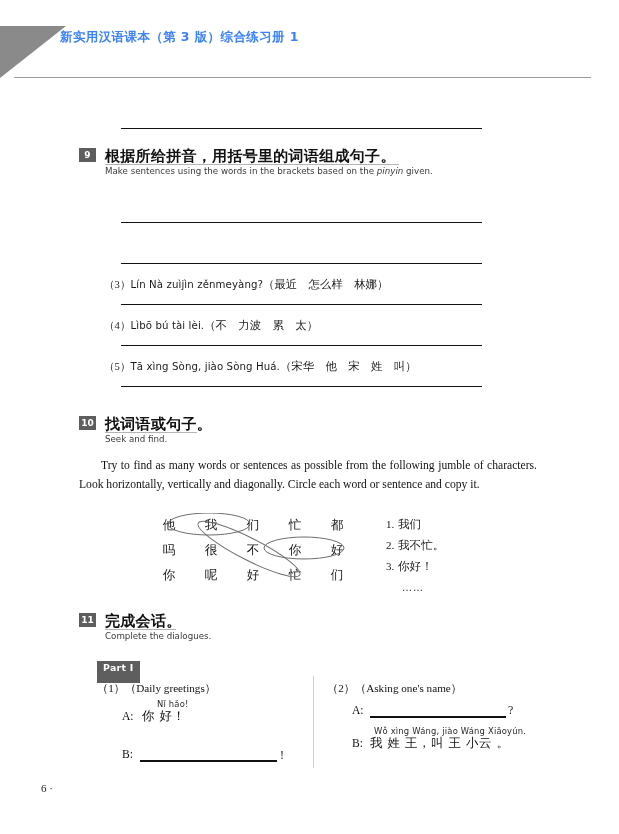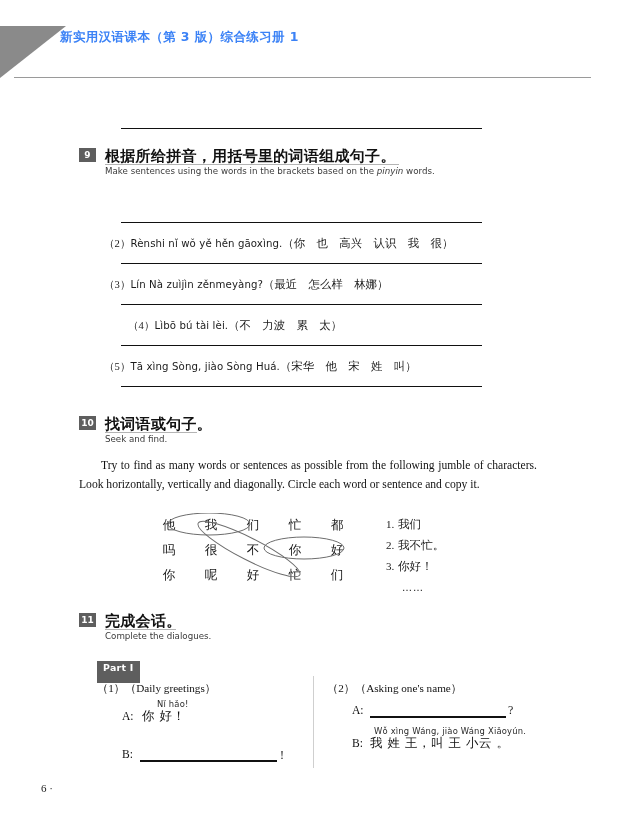--- a/index.html
+++ b/index.html
@@ -276,36 +276,33 @@
       <div class="title-cn">新实用汉语课本（第 3 版）综合练习册 1</div>
     </div>
   </div>
 
   <div class="answer-rule" style="left:121px; top:128px; width:361px;"></div>
 
   <div class="ex-head" style="left:79px; top:148px;">
     <div class="ex-badge">9</div>
     <div class="ex-cn">根据所给拼音，用括号里的词语组成句子。</div>
     <div class="ex-underline" style="width:294px;"></div>
-    <div class="ex-en"><span>Make sentences using the words in the brackets based on the </span><i>pinyin</i><span> words.</span></div>
+    <div class="ex-en"><span>Make sentences using the words in the brackets based on the </span><i>pinyin</i><span> given.</span></div>
   </div>
 
   <div class="answer-rule" style="left:121px; top:222px; width:361px;"></div>
 
-  <div class="pin-item" style="left:104px; top:236px;">
-    <span class="pin-num">（2）</span><span class="pin-rom">Rènshi nǐ wǒ yě hěn gāoxìng.</span><span class="pin-brackets hz">（你　也　高兴　认识　我　很）</span>
-  </div>
   <div class="answer-rule" style="left:121px; top:263px; width:361px;"></div>
 
   <div class="pin-item" style="left:104px; top:277px;">
     <span class="pin-num">（3）</span><span class="pin-rom">Lín Nà zuìjìn zěnmeyàng?</span><span class="pin-brackets hz">（最近　怎么样　林娜）</span>
   </div>
   <div class="answer-rule" style="left:121px; top:304px; width:361px;"></div>
 
-  <div class="pin-item" style="left:104px; top:318px;margin-left:24px;">
+  <div class="pin-item" style="left:104px; top:318px;">
     <span class="pin-num">（4）</span><span class="pin-rom">Lìbō bú tài lèi.</span><span class="pin-brackets hz">（不　力波　累　太）</span>
   </div>
   <div class="answer-rule" style="left:121px; top:345px; width:361px;"></div>
 
   <div class="pin-item" style="left:104px; top:359px;">
     <span class="pin-num">（5）</span><span class="pin-rom">Tā xìng Sòng, jiào Sòng Huá.</span><span class="pin-brackets hz">（宋华　他　宋　姓　叫）</span>
   </div>
   <div class="answer-rule" style="left:121px; top:386px; width:361px;"></div>
 
   <div class="ex-head" style="left:79px; top:416px;">

